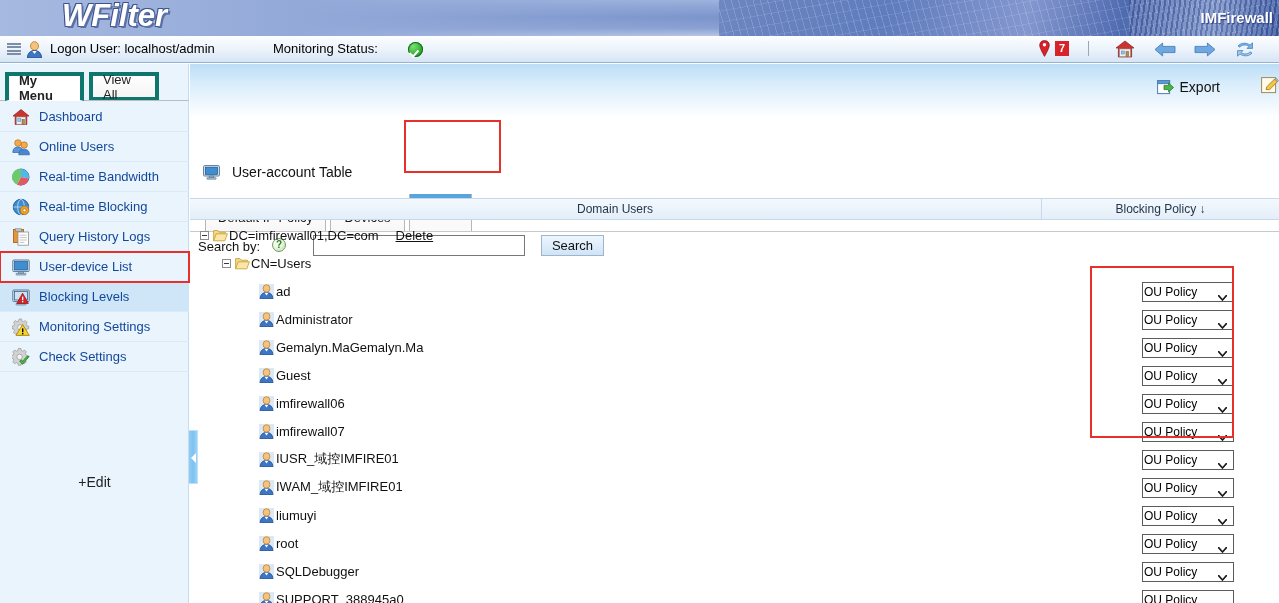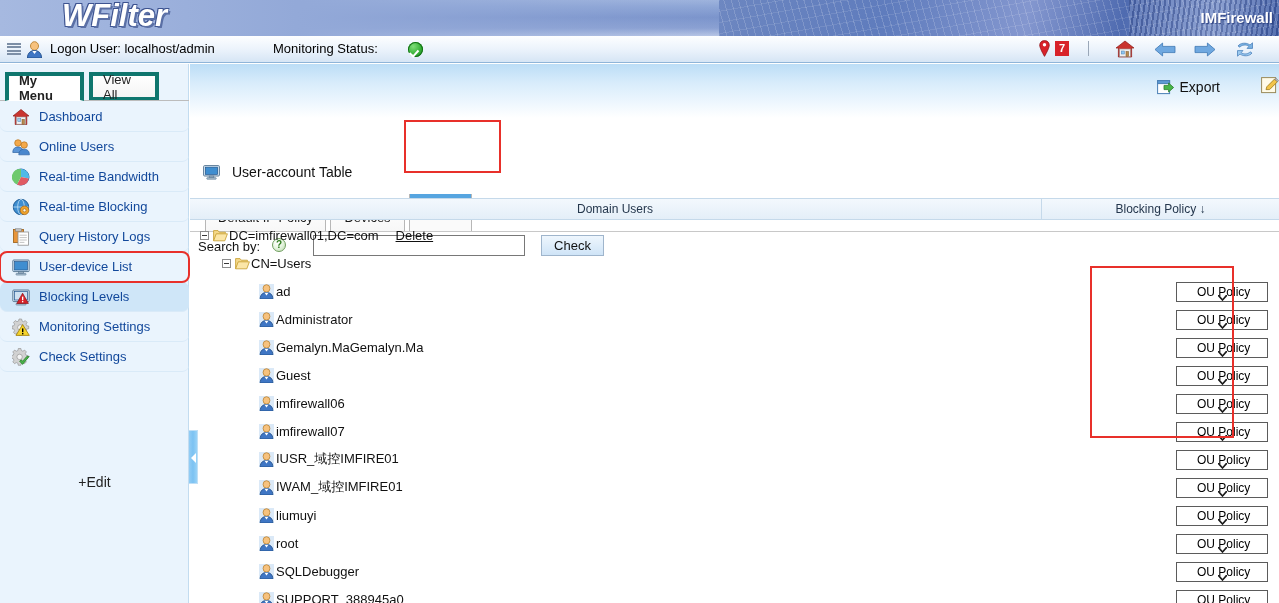--- a/index.html
+++ b/index.html
@@ -120,21 +120,20 @@
   #side-tab-0 { left: 5px; width: 79px; }
   #side-tab-1 { left: 89px; width: 70px; }
   #side-tabs-line {
     position: absolute; left: 0; top: 36px; width: 189px; height: 1px; background: #bcbcbc;
   }
   #menu-list { position: absolute; left: 0; top: 38px; width: 189px; }
   .menu-item {
     position: relative; height: 30px; display: flex; align-items: center;
     padding-left: 12px; border-bottom: 1px solid #d9eaf8;
     cursor: pointer;
-    border-radius: 7px;
   }
   .menu-item .mlabel {
     font-size: 13px; color: #12489b; margin-left: 9px;
   }
   .menu-item.selected { background: #cfe6f8; }
   .menu-item.boxed { outline: 2px solid #e8302a; outline-offset: -1px; z-index: 2; }
   .micon { width: 18px; height: 18px; position: relative; flex: none; }
   #edit-link {
     position: absolute; left: 0; top: 410px; width: 189px;
     text-align: center; font-size: 14px; color: #222;
@@ -260,24 +259,23 @@
   }
   .sel-wrap { position: absolute; right: 45px; top: 5px; width: 92px; height: 20px; }
   .sel-wrap .sel-arrow {
     position: absolute; right: 7px; top: 7px; pointer-events: none;
     width: 9px; height: 6px;
   }
   .sel-wrap select {
     width: 92px; height: 20px;
     border: 1px solid #5b5b5b; background: #fff;
     font-size: 12px; font-family: "Liberation Sans", sans-serif;
-    padding-left: 20px; color: #000;
+    padding-left: 1px; color: #000;
     -webkit-appearance: none; -moz-appearance: none; appearance: none;
     cursor: pointer;
-    margin-left: 34px;
   }
   #policy-box {
     position: absolute; left: 900px; top: 202px; width: 144px; height: 172px;
     border: 2px solid #e8302a; z-index: 4; pointer-events: none;
   }
 </style>
 </head>
 <body>
 
 <div id="banner">
@@ -509,21 +507,21 @@
     <div id="ctab-1" class="ctab">Devices</div>
     <div id="ctab-2" class="ctab active">Users</div>
   </div>
   <div id="tabs-baseline"></div>
   <div id="users-tab-box"></div>
 
   <div id="search-row">
     <span id="search-label">Search by:</span>
     <span id="help-icon">?</span>
     <input id="search-input" type="text" placeholder="" style="">
-    <button id="search-button">Check</button>
+    <button id="search-button">Search</button>
   </div>
 
   <div id="thead">
     <div id="th-0" class="th">Domain Users</div>
     <div id="th-1" class="th">Blocking Policy ↓</div>
   </div>
 
   <div id="tree">
       <div class="trow">
         <div class="tnode" style="left: 10px;">

